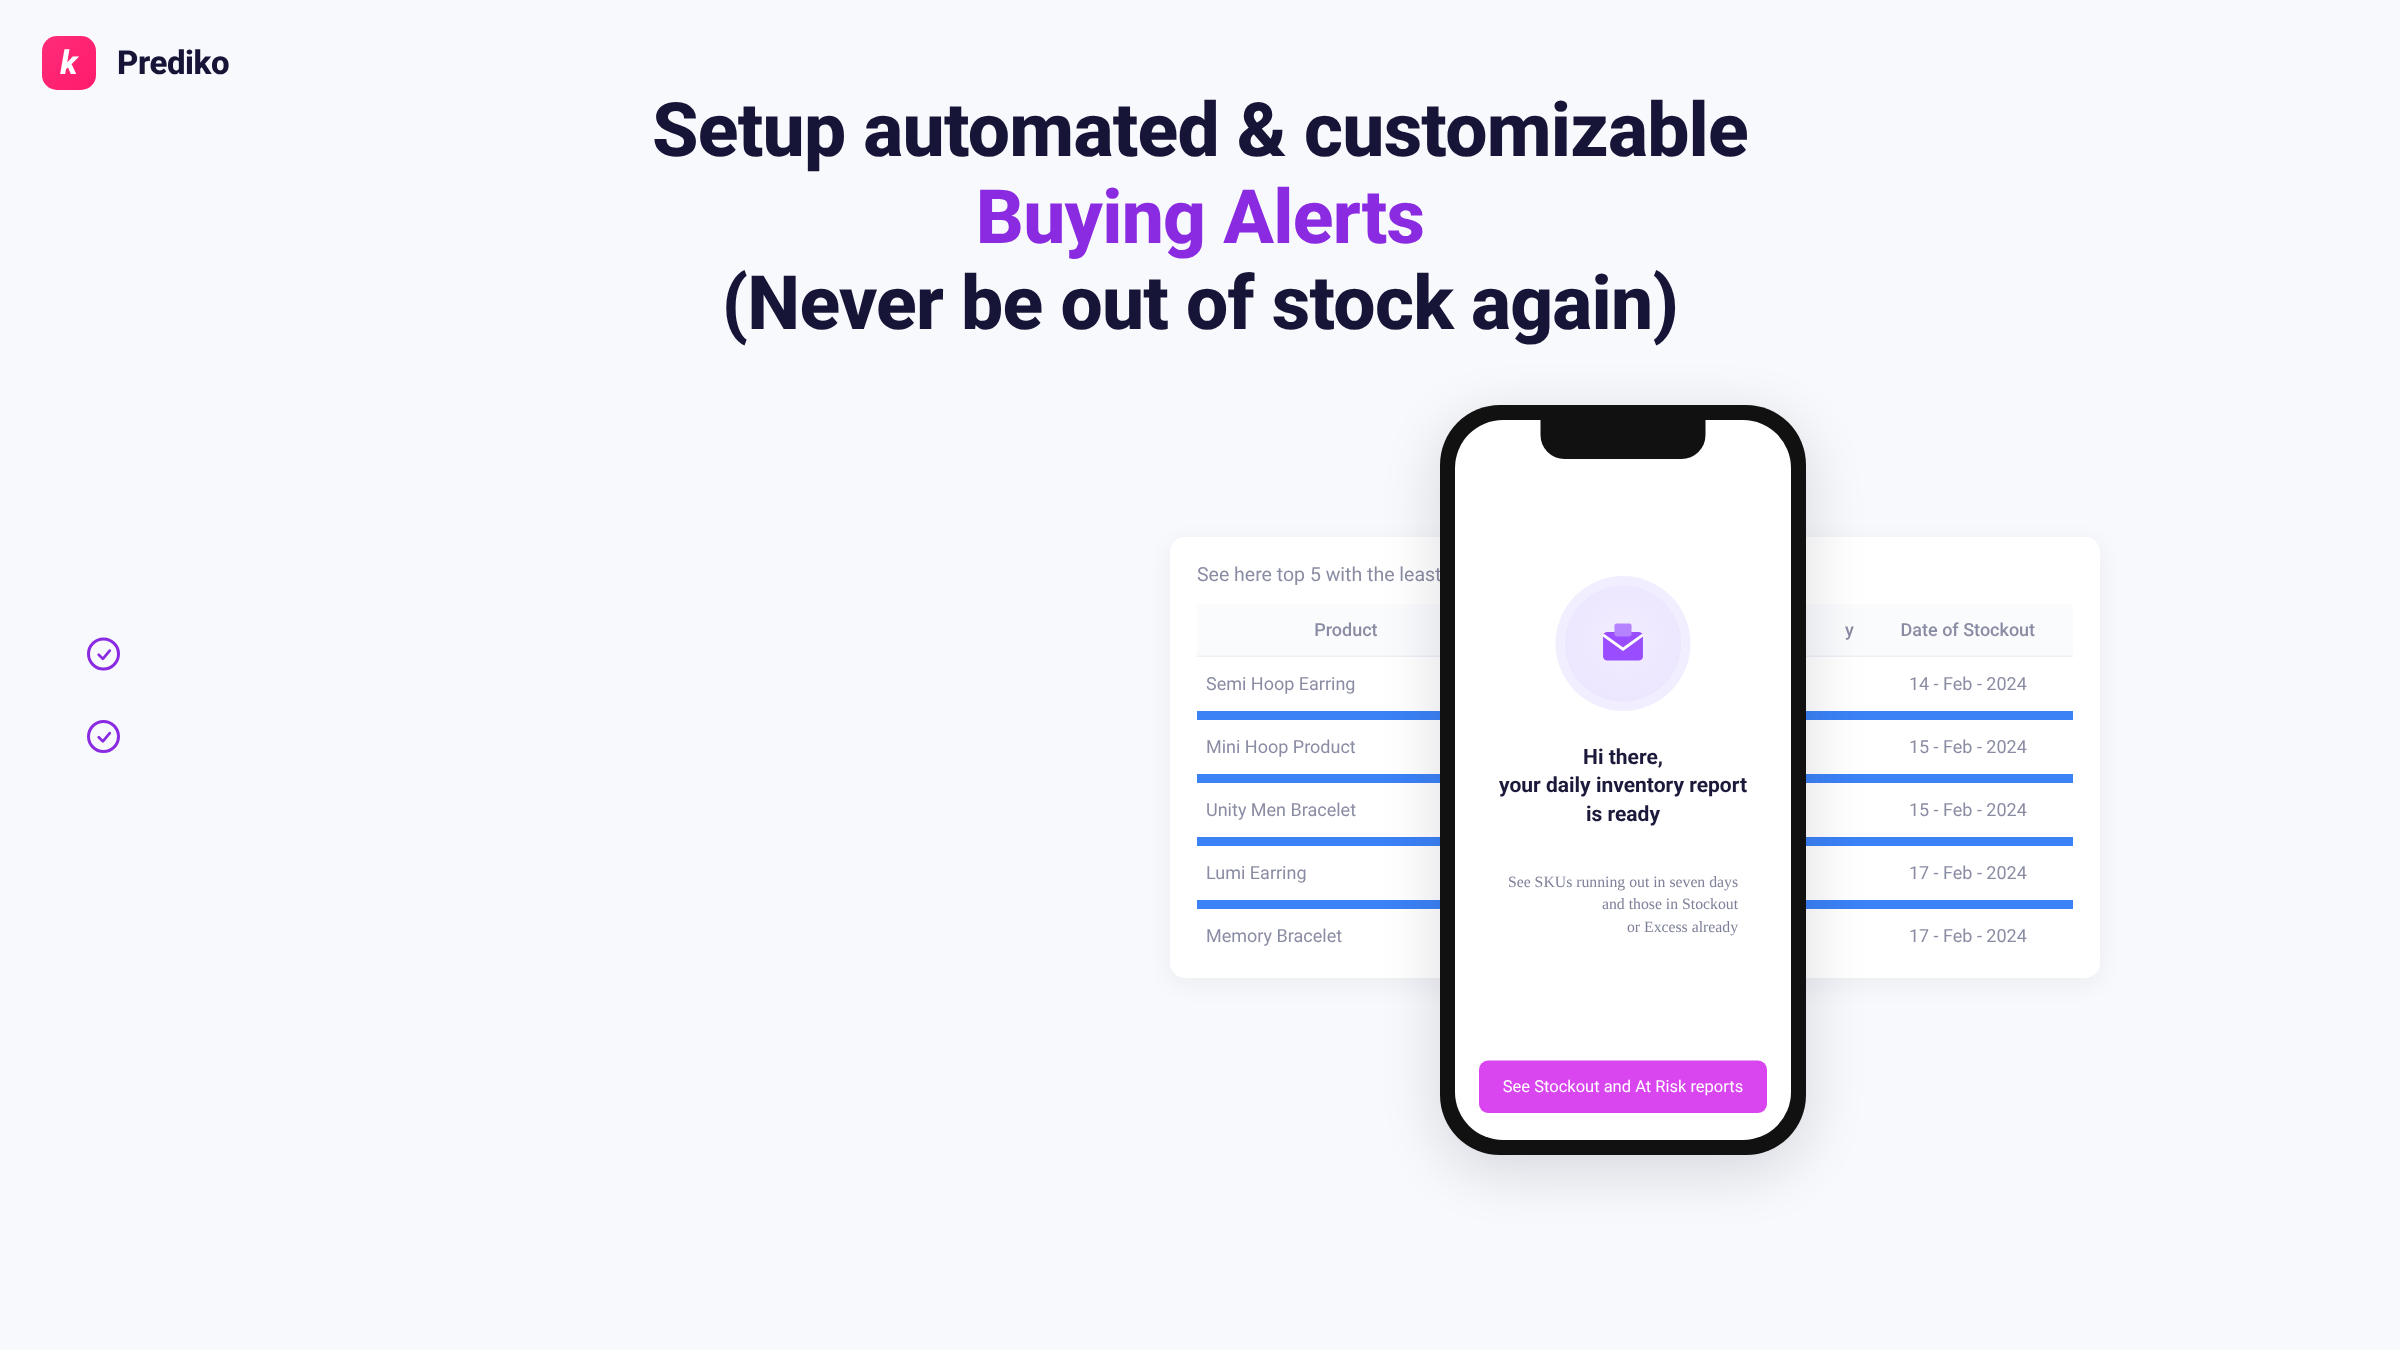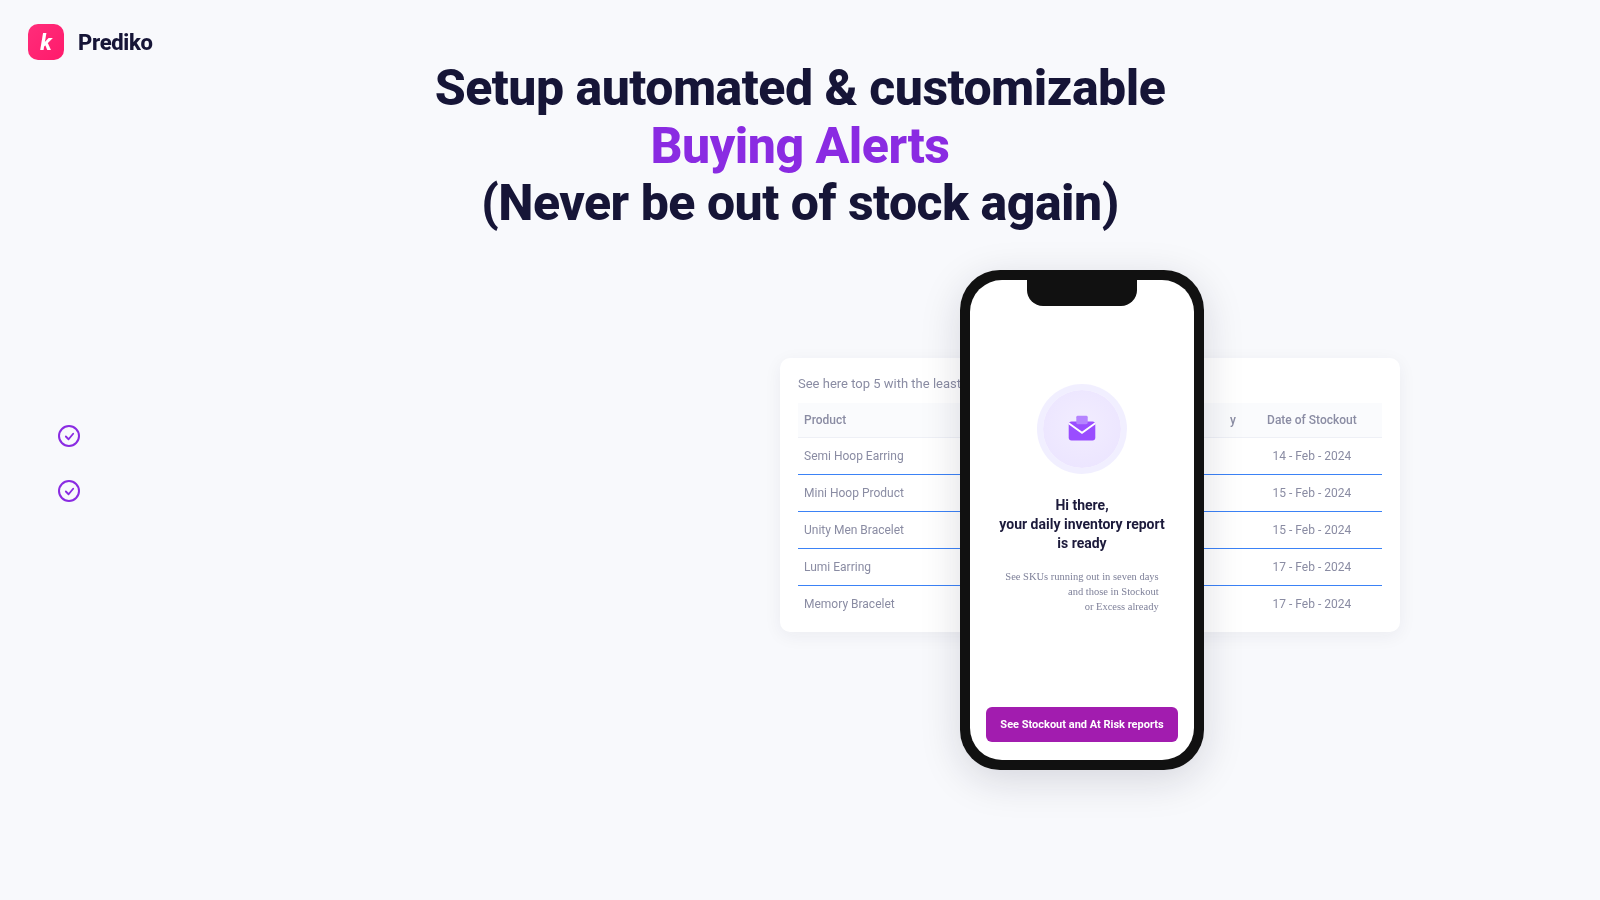--- a/index.html
+++ b/index.html
@@ -110,34 +110,34 @@
     font-size: 13px;
     color: #8a8ca3;
   }
   .table-card .caption {
     font-size: 13px;
     color: #8a8ca3;
     margin-bottom: 12px;
   }
   .table-card table { width: 100%; border-collapse: collapse; }
   .table-card th {
-    text-align: left;
+    text-align: center;
     font-weight: 500;
     font-size: 12px;
     color: #8a8ca3;
     padding: 10px 6px;
     background: #fafbfd;
     border-bottom: 1px solid #eef0f6;
   }
   .table-card th:last-child, .table-card td:last-child { text-align: center; }
   .table-card td {
     font-size: 12px;
     color: #8a8ca3;
     padding: 11px 6px;
-    border-bottom: 1px solid #3b82f6;
+    border-bottom: 6px solid #3b82f6;
   }
   .table-card tr:last-child td { border-bottom: none; }
 
   
   .phone {
     position: absolute;
     top: 0;
     left: 180px;
     width: 244px;
     height: 500px;
@@ -178,36 +178,36 @@
     margin-top: 60px;
     margin-bottom: 28px;
     box-shadow: 0 0 0 6px rgba(200,190,255,0.25);
   }
   .phone-title {
     text-align: center;
     font-size: 14px;
     font-weight: 700;
     color: #1c1a3b;
     line-height: 1.35;
-    margin-bottom: 16px;
+    margin-bottom: 28px;
   }
   .phone-sub {
     text-align: right;
     font-size: 10.5px;
     color: #7e8099;
     line-height: 1.45;
     font-family: Liberation Serif, serif;
   }
   .phone-cta {
     margin-top: auto;
     width: 100%;
-    background: #a21caf;
+    background: #d946ef;
     color: #fff;
     font-size: 11px;
-    font-weight: 700;
+    font-weight: 400;
     text-align: center;
     padding: 11px 4px;
     border-radius: 6px;
   }
 </style>
 </head>
 <body>
 
 <div class="logo-group">
   <div class="logo-mark">k</div>

